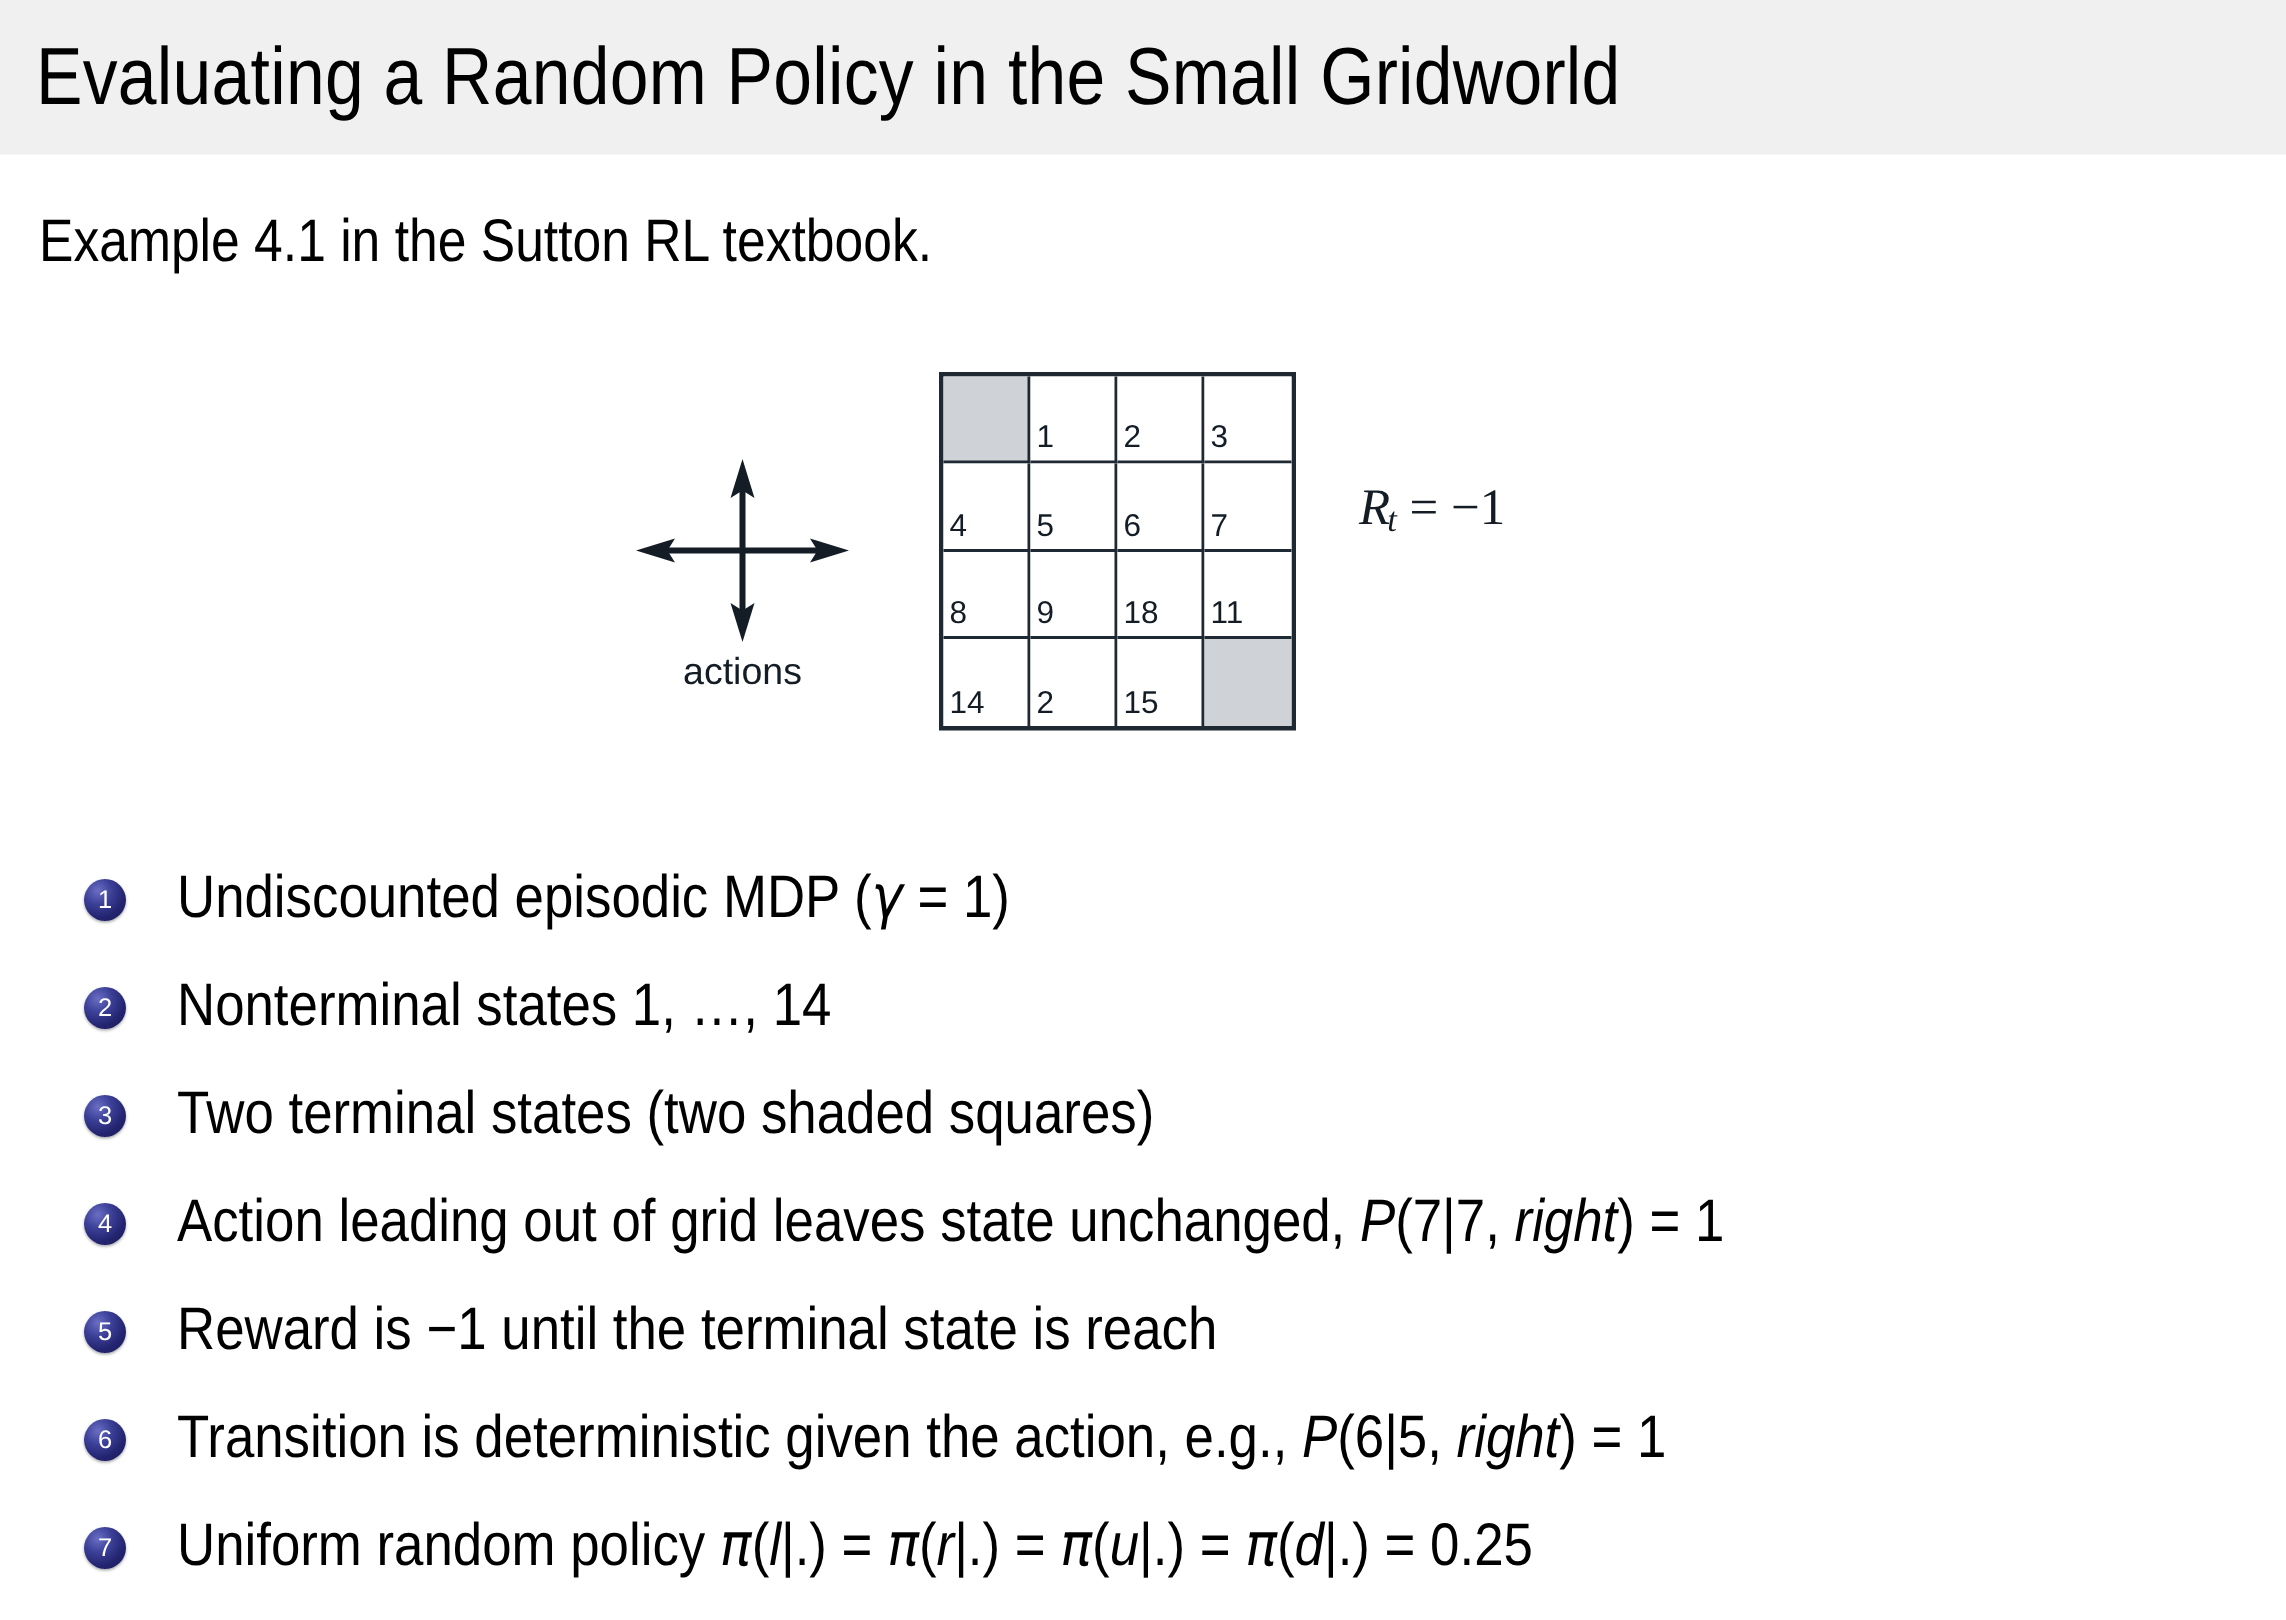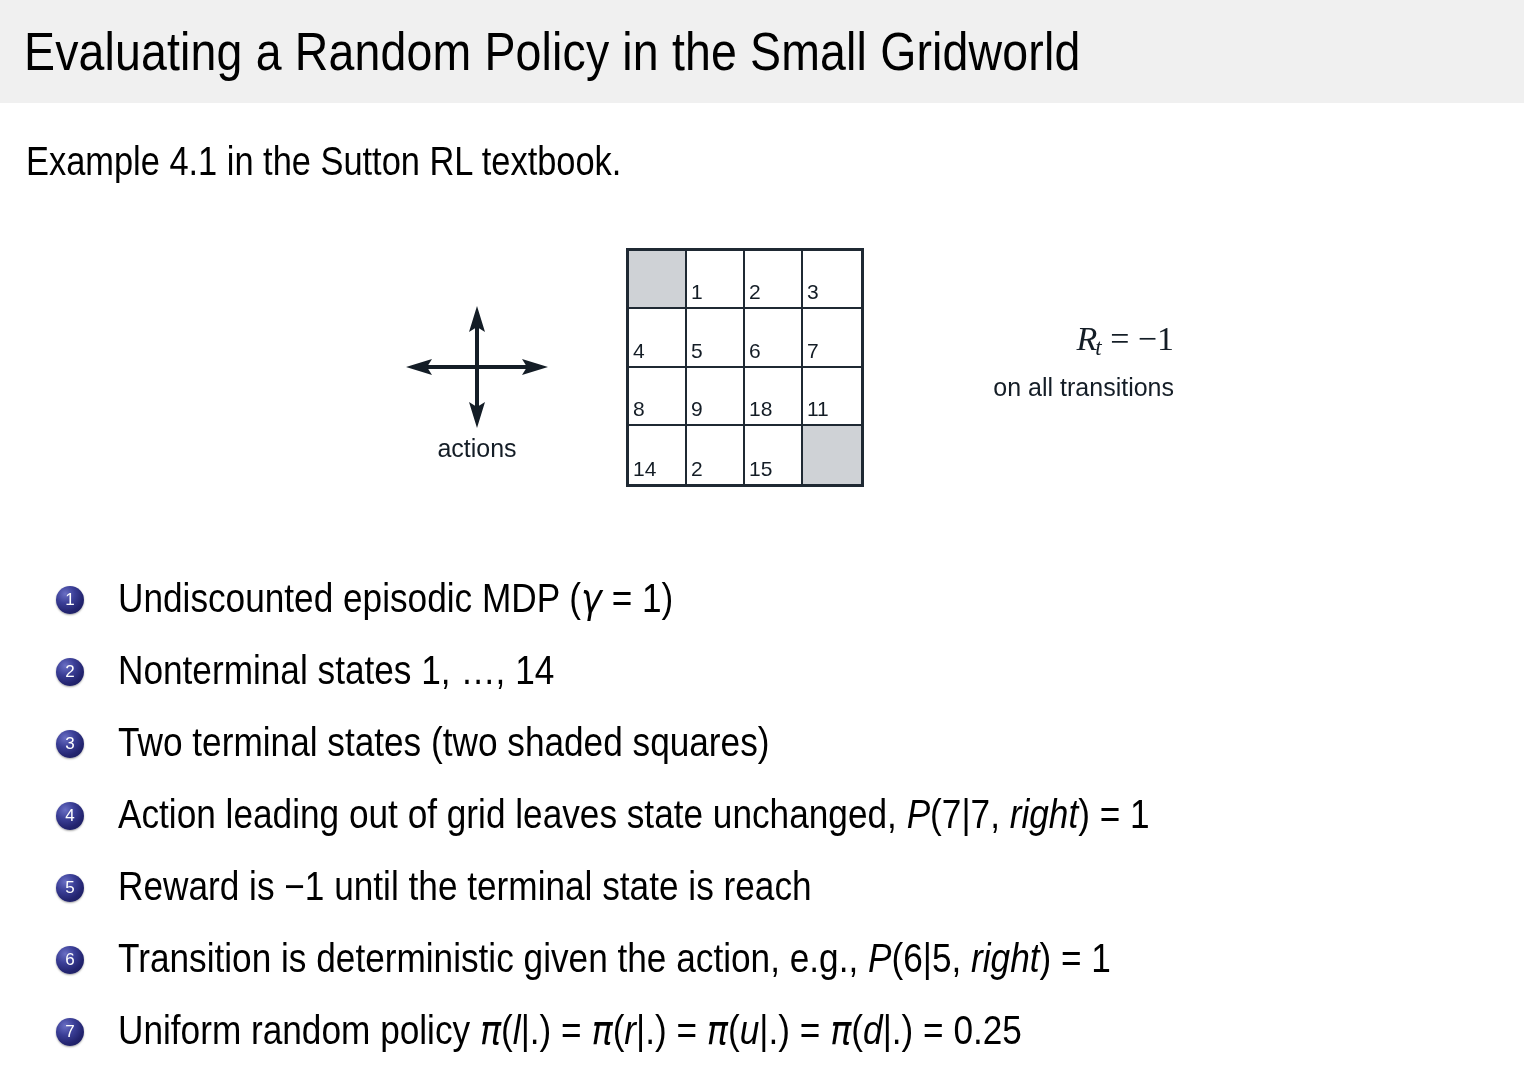--- a/index.html
+++ b/index.html
@@ -56,21 +56,21 @@
     position: absolute;
     left: 0;
     top: 230px;
     width: 1524px;
     height: 290px;
   }
 
   
   #actions-figure {
     position: absolute;
-    left: 404px;
+    left: 422px;
     top: 72px;
     width: 146px;
     height: 176px;
   }
   #actions-cross {
     position: absolute;
     left: 0; top: 0;
     width: 146px;
     height: 130px;
   }
@@ -115,24 +115,24 @@
     bottom: 5px;
     font-size: 21px;
     line-height: 21px;
     color: #141d26;
     font-family: "Liberation Sans", sans-serif;
   }
 
   
   #reward-note {
     position: absolute;
-    left: 884px;
+    left: 906px;
     top: 88px;
     width: 290px;
-    text-align: right;
+    text-align: left;
   }
   #reward-formula {
     font-family: "Liberation Serif", "DejaVu Serif", serif;
     font-size: 34px;
     line-height: 42px;
     color: #141d26;
     white-space: nowrap;
   }
   #reward-formula .mvar {
     font-style: italic;
@@ -270,21 +270,20 @@
     <div class="grid-cell">
         <span class="cell-label">15</span>
       </div>
     <div class="grid-cell shaded">
         <span class="cell-label"></span>
       </div>
   </div>
 
   <div id="reward-note">
     <div id="reward-formula"><span class="mvar">R</span><span class="msub">t</span><span> = −1</span></div>
-    <div id="reward-subtext">on all transitions</div>
   </div>
 
 </div>
 
 <div id="enum-list">
 
   <div class="enum-item">
     <span class="enum-marker">1</span>
     <span class="enum-text">Undiscounted episodic MDP (<span class="mgreek">γ</span> = 1)</span>
   </div>

